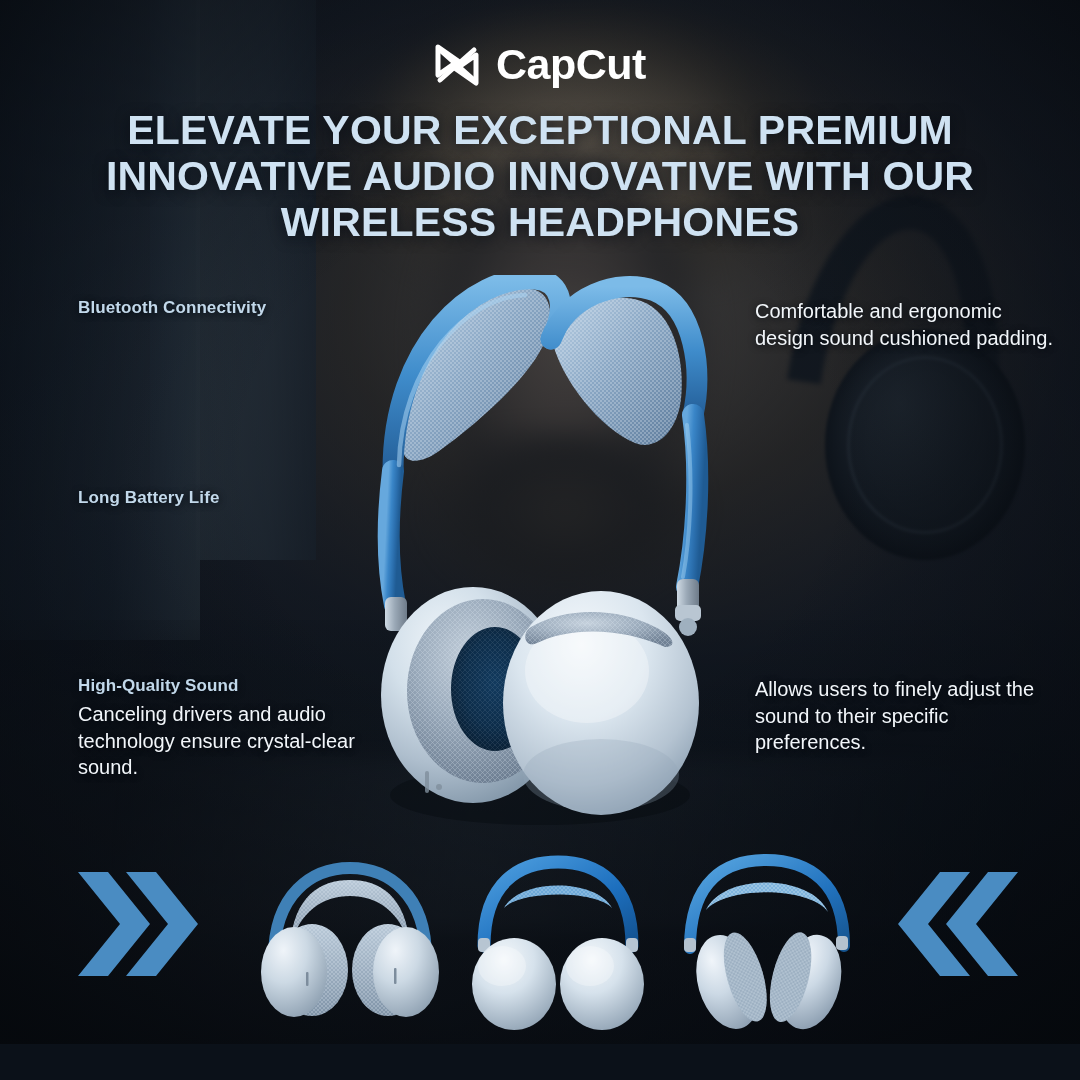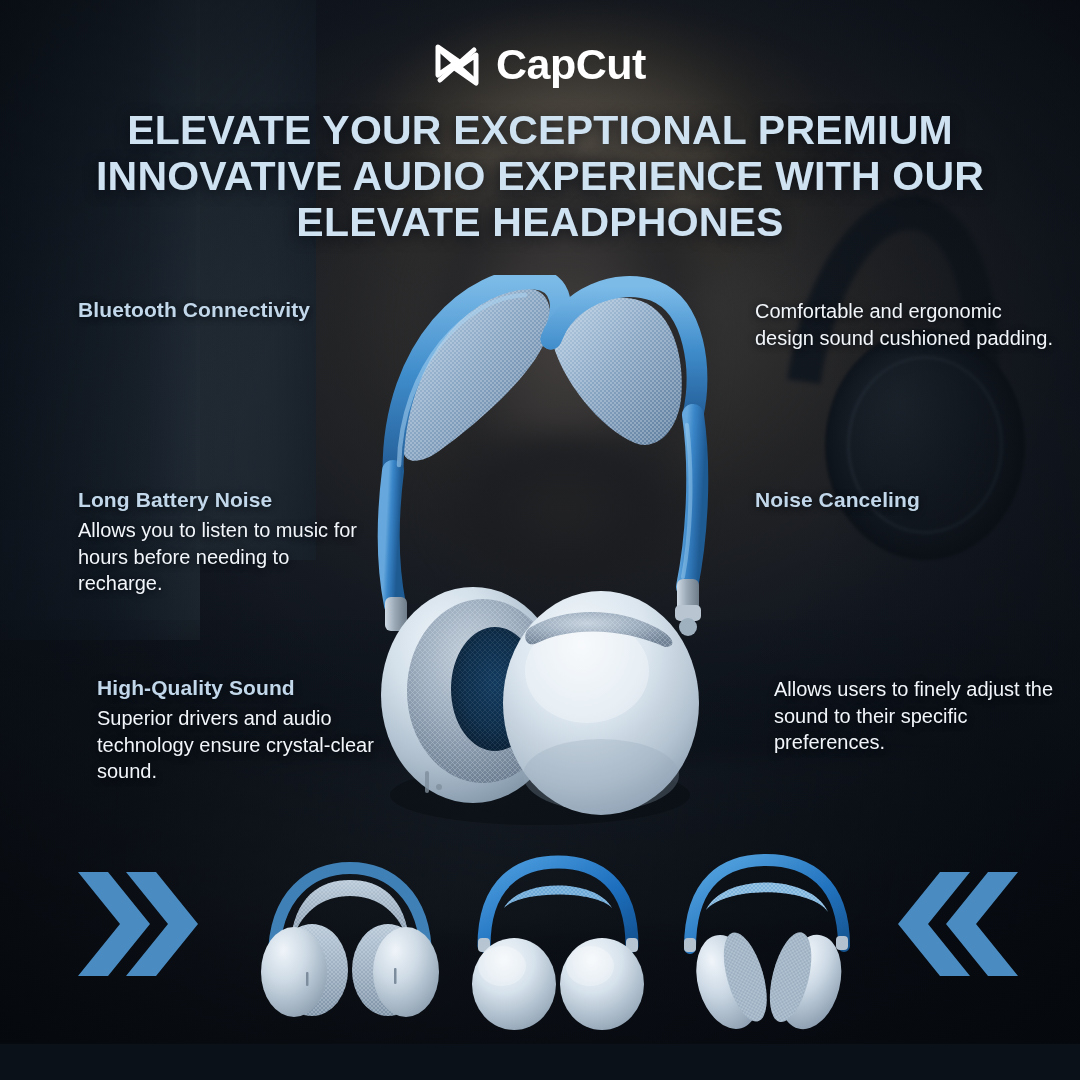--- a/index.html
+++ b/index.html
@@ -114,29 +114,29 @@
     text-shadow:0 2px 14px rgba(5,10,18,.75);
   }
 
   
   .features { position:absolute; inset:0; z-index:13; }
   .col { position:absolute; width:300px; }
   .col-left  { left:78px; }
   .col-right { left:755px; }
   .feat { position:absolute; width:300px; }
   .feat h3 {
-    font-size:21px; font-weight:bold; color:#c2d8ea;
+    font-size:17px; font-weight:bold; color:#c2d8ea;
     margin-bottom:5px; letter-spacing:.1px;
     text-shadow:0 1px 7px rgba(4,9,16,.85);
   }
   .feat p {
     font-size:20px; line-height:1.33; color:#f2f6fa; font-weight:normal;
     text-shadow:0 1px 7px rgba(4,9,16,.9);
   }
-  .r0 { top:298px; } .r1 { top:488px; } .r2 { top:676px;margin-left:19px; }
+  .r0 { top:298px; } .r1 { top:488px; } .r2 { top:676px; }
 
   
   .hero { position:absolute; left:355px; top:275px; width:370px; height:560px; z-index:12; }
 
   
   .chev-group { position:absolute; top:872px; z-index:14; }
   .chev-left  { left:78px; }
   .chev-right { left:898px; }
 
   
@@ -274,44 +274,42 @@
       <svg class="brand-mark" viewBox="0 0 46 42" aria-hidden="true">
         <path d="M4 3 L24 17 L4 31 Z" fill="none" stroke="#ffffff" stroke-width="5" stroke-linejoin="round"></path>
         <path d="M42 11 L22 25 L42 39 Z" fill="none" stroke="#ffffff" stroke-width="5" stroke-linejoin="round"></path>
         <path d="M6 6 L40 36" stroke="#ffffff" stroke-width="5" stroke-linecap="round"></path>
         <path d="M40 6 L6 36" stroke="#ffffff" stroke-width="5" stroke-linecap="round"></path>
       </svg>
     </span>
     <span class="brand-name">CapCut</span>
   </div>
 
-  <h1 class="headline">ELEVATE YOUR EXCEPTIONAL PREMIUM INNOVATIVE AUDIO EXPERIENCE WITH OUR ELEVATE HEADPHONES</h1>
+  <h1 class="headline">ELEVATE YOUR EXCEPTIONAL PREMIUM INNOVATIVE AUDIO INNOVATIVE WITH OUR WIRELESS HEADPHONES</h1>
 
   <div class="features">
 
     <div class="col col-left">
       <div class="feat r0">
         <h3>Bluetooth Connectivity</h3>
       </div>
       <div class="feat r1">
-        <h3>Long Battery Noise</h3>
-        <p>Allows you to listen to music for hours before needing to recharge.</p>
+        <h3>Long Battery Life</h3>
       </div>
       <div class="feat r2">
         <h3>High-Quality Sound</h3>
-        <p>Superior drivers and audio technology ensure crystal-clear sound.</p>
+        <p>Canceling drivers and audio technology ensure crystal-clear sound.</p>
       </div>
     </div>
 
     <div class="col col-right">
       <div class="feat r0">
         <p>Comfortable and ergonomic design sound cushioned padding.</p>
       </div>
       <div class="feat r1">
-        <h3>Noise Canceling</h3>
       </div>
       <div class="feat r2">
         <p>Allows users to finely adjust the sound to their specific preferences.</p>
       </div>
     </div>
   </div>
 
   <div class="chev-group chev-left">
     <svg width="120" height="104" viewBox="0 0 120 104">
       <path d="M0 0 L30 0 L72 52 L30 104 L0 104 L42 52 Z" fill="#4a8cc2"></path>

